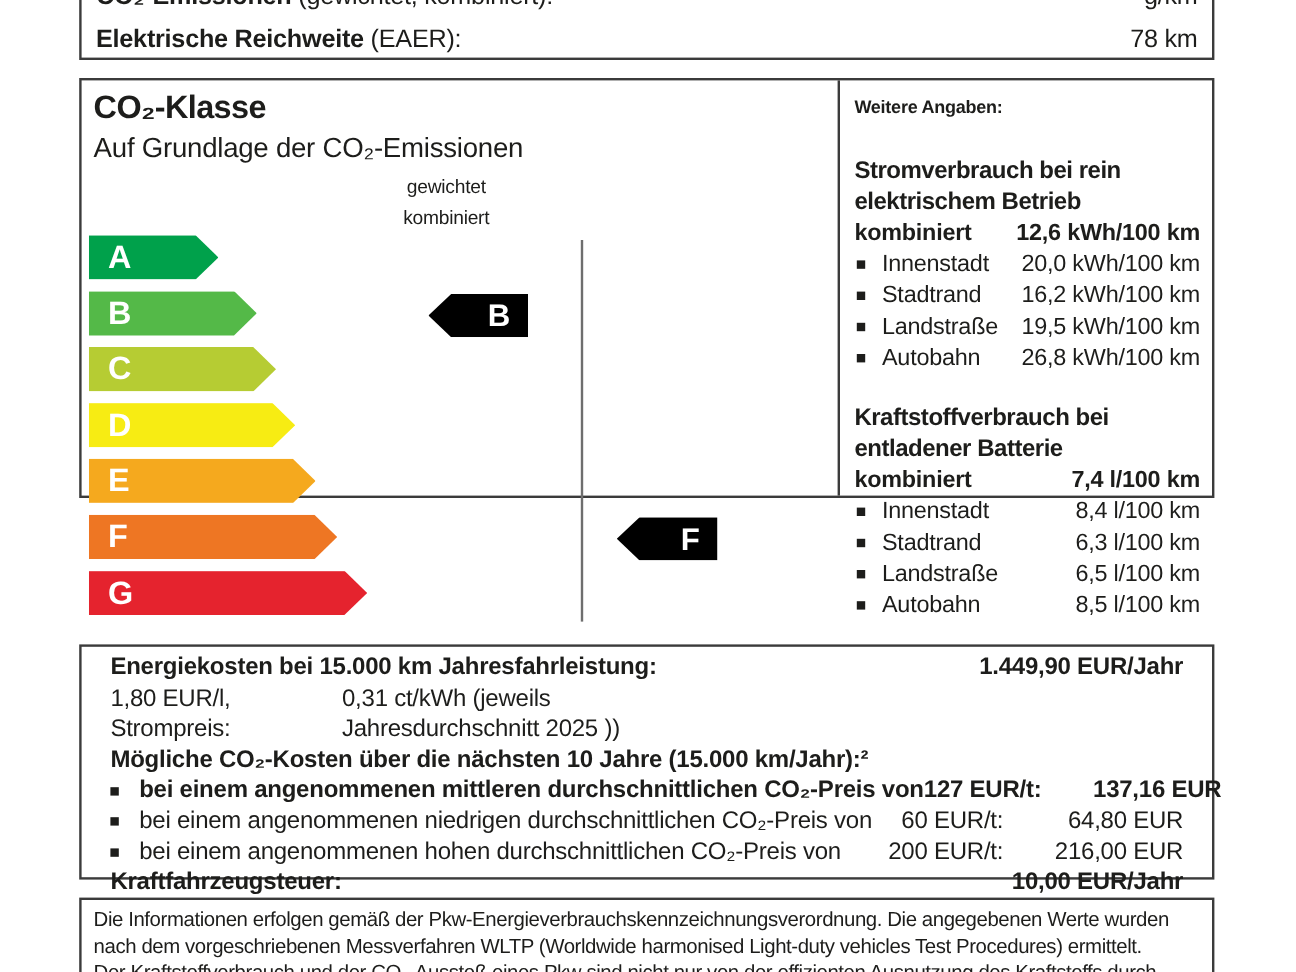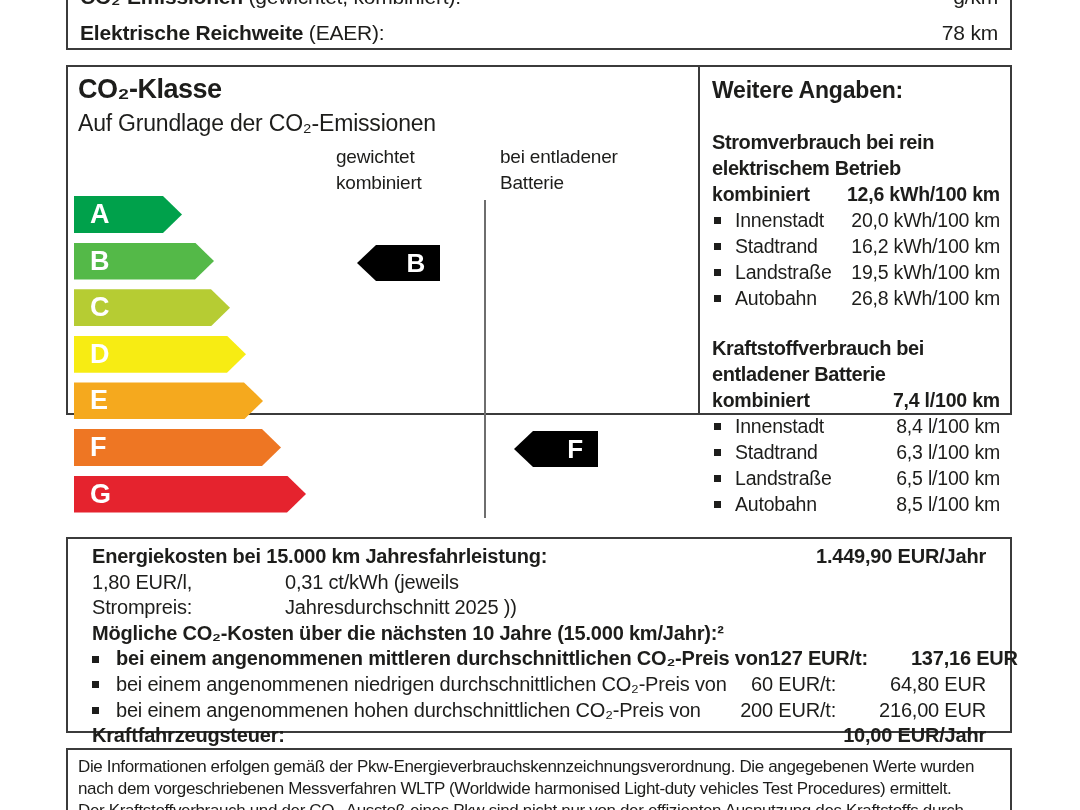--- a/index.html
+++ b/index.html
@@ -18,42 +18,42 @@
   #top-box { top:-22px; height:72px; padding:0 12px; }
   .kv-row { position:absolute; left:12px; right:12px; display:flex; font-size:21px; line-height:26px; white-space:nowrap; }
   #row-clipped { top:4px; }
   #row-range  { top:40px; }
   .kv-label b { font-weight:bold; }
   .kv-value { margin-left:auto; }
   
   #co2-box { top:65px; height:350px; }
   .co2-title { position:absolute; left:10px; top:7px; font-size:27px; font-weight:bold; letter-spacing:-0.5px; }
   .co2-subtitle { position:absolute; left:10px; top:43px; font-size:23px; }
-  .col-head { position:absolute; font-size:19px; line-height:26px; }
+  .col-head { position:absolute; font-size:16px; line-height:26px;text-align:center; }
   #col-weighted { left:268px; top:77px; }
   #col-depleted { left:432px; top:77px; }
   .mid-divider { position:absolute; left:416px; top:133px; width:2px; height:318px; background:#6e6e6e; }
   .panel-divider { position:absolute; left:630px; top:0; width:2px; height:100%; background:#3b3b3b; }
   
   .arrows { position:absolute; left:6px; top:129px; display:flex; flex-direction:column; }
   .class-arrow {
     height:37px; margin-bottom:9.6px; color:#fff;
     font-size:27px; font-weight:bold; line-height:37px; padding-left:16px;
     clip-path:polygon(0 0, calc(100% - 19px) 0, 100% 50%, calc(100% - 19px) 100%, 0 100%);
   }
   .pointer {
     position:absolute; height:36px; background:#000; color:#fff;
     font-size:26px; font-weight:bold; line-height:36px; text-align:right; padding-right:15px;
     clip-path:polygon(19px 0, 100% 0, 100% 100%, 19px 100%, 0 50%);
   }
   #pointer-weighted { left:289px; top:178px; width:83px; }
   #pointer-depleted { left:446px; top:364px; width:84px; }
   
   .details { position:absolute; left:632px; top:0; width:312px; height:100%; padding:10px 12px; font-size:19.5px; line-height:26px; }
-  .details-title { font-weight:bold; font-size:23px; margin-bottom:26px; }
+  .details-title { font-weight:bold; font-size:15px; margin-bottom:26px; }
   .sec-head { font-weight:bold; font-size:20px; letter-spacing:-0.4px; }
   .sec2 { margin-top:24px; }
   .d-row { display:flex; white-space:nowrap; }
   .d-row .val { margin-left:auto; }
   .combined { font-weight:bold; }
   .b-row { display:flex; align-items:center; white-space:nowrap; }
   .sq { width:7px; height:7px; background:#1d1d1b; margin:0 14px 0 2px; flex:none; }
   
   #costs-box { top:537px; height:196px; padding:5px 24px; font-size:20px; line-height:25.6px; }
   .c-row { display:flex; white-space:nowrap; }
@@ -84,24 +84,20 @@
 </div>
 
 <div class="box" id="co2-box">
   <div class="co2-title">CO₂-Klasse</div>
   <div class="co2-subtitle">Auf Grundlage der CO₂-Emissionen</div>
 
   <div class="col-head" id="col-weighted">
     <div>gewichtet</div>
     <div>kombiniert</div>
   </div>
-  <div class="col-head" id="col-depleted">
-    <div>bei entladener</div>
-    <div>Batterie</div>
-  </div>
 
   <div class="mid-divider"></div>
 
   <div class="arrows">
     <div class="class-arrow" style="width: 108px; background: rgb(0, 161, 75);">A</div>
     <div class="class-arrow" style="width: 140px; background: rgb(84, 185, 72);">B</div>
     <div class="class-arrow" style="width: 156px; background: rgb(182, 204, 51);">C</div>
     <div class="class-arrow" style="width: 172px; background: rgb(247, 236, 19);">D</div>
     <div class="class-arrow" style="width: 189px; background: rgb(245, 169, 30);">E</div>
     <div class="class-arrow" style="width: 207px; background: rgb(238, 118, 35);">F</div>

